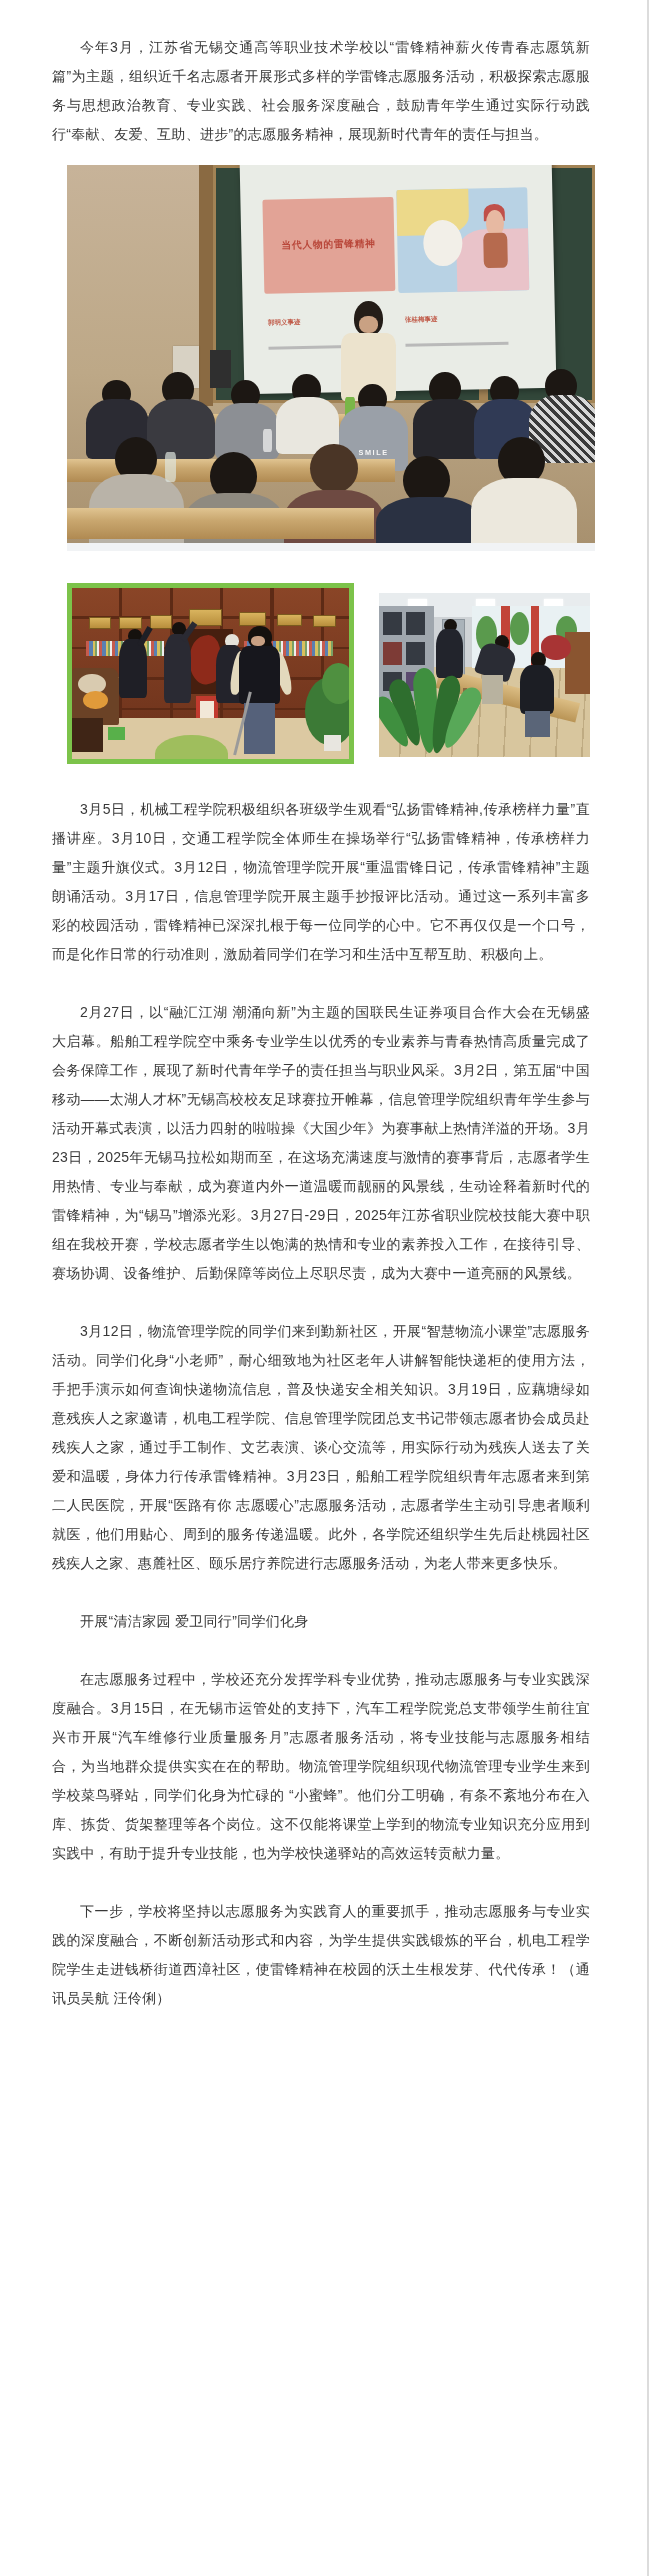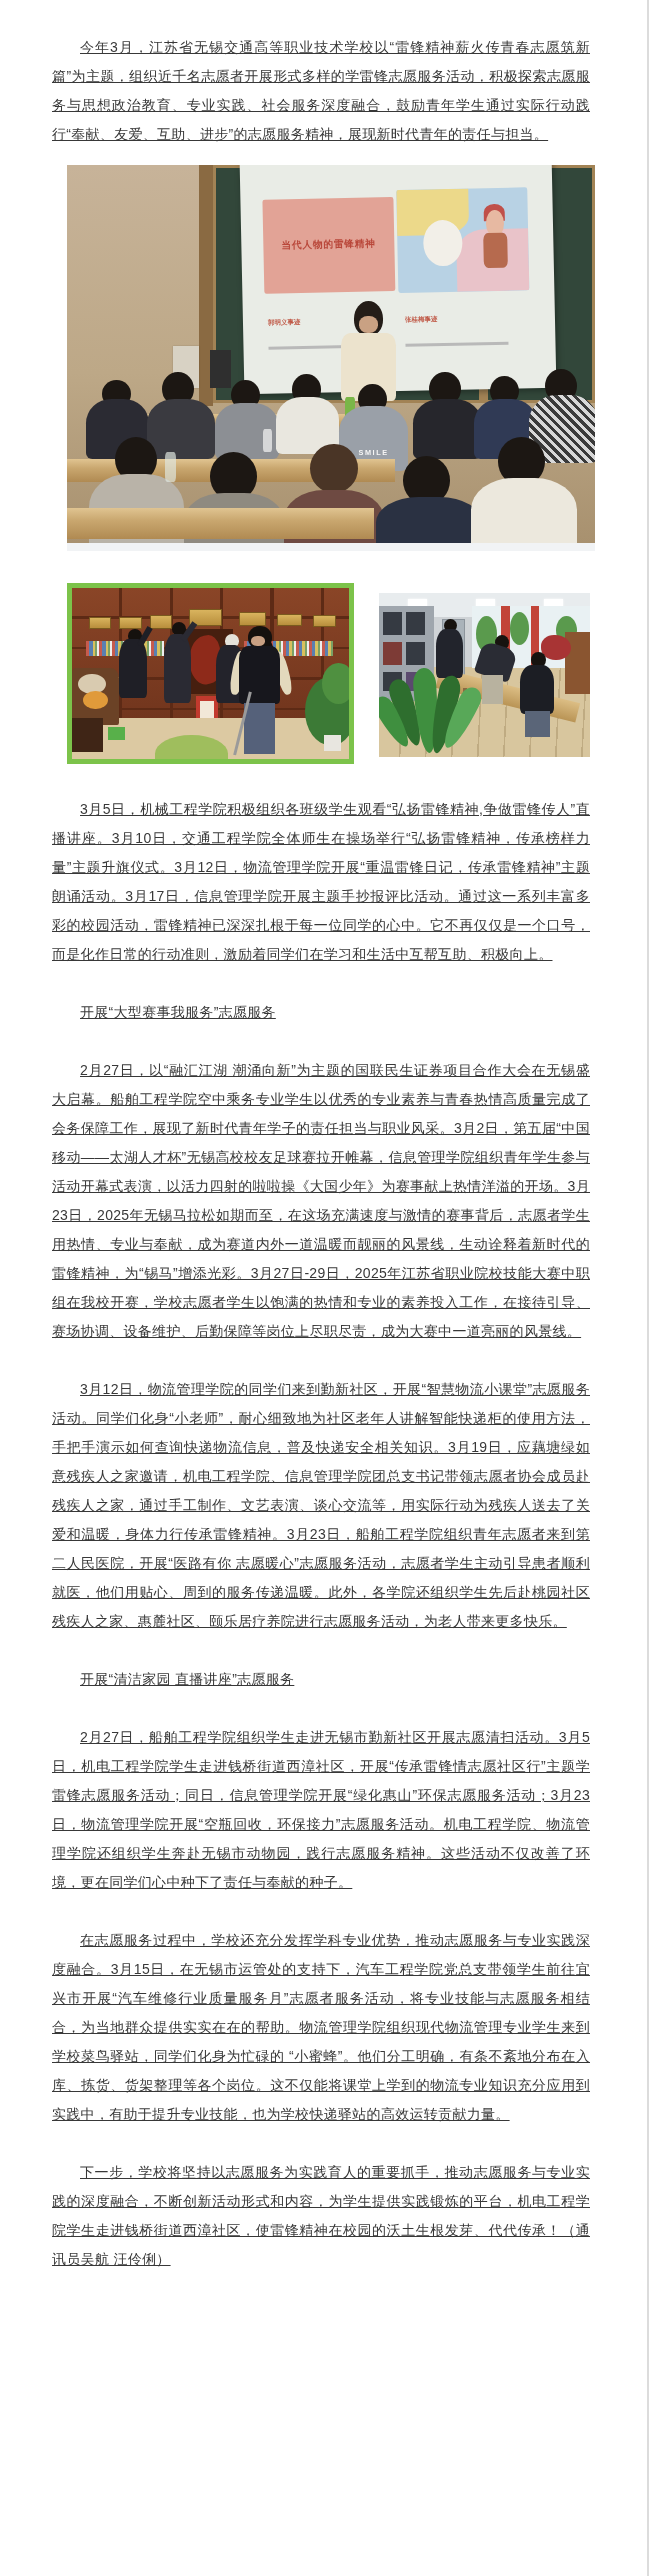--- a/index.html
+++ b/index.html
@@ -25,21 +25,20 @@
     padding:32.5px 62px 19.5px 52px;
   }
   p.body-p, p.heading-p{
     margin:0 0 29px 0;
     font-size:14px;
     line-height:29px;
     color:#383838;
     text-align:justify;
     text-indent:2em;
     letter-spacing:0.3px;
-    text-decoration:underline;
   }
   p.heading-p{margin-bottom:29px;}
 
   
   .photo1-block{margin:-13px 0 32.5px 15.4px;width:528px;}
   .photo1{
     position:relative;width:528px;height:378px;overflow:hidden;
     background:linear-gradient(180deg,#c7b399 0%,#bda887 55%,#a8916f 100%);
   }
   .photo1 *{position:absolute;}
@@ -311,32 +310,30 @@
         <div style="left:69%;top:72%;width:12%;height:16%;background:#5a6578;position:absolute;"></div>
 
         <div class="leaf" style="left:8%;top:52%;width:10%;height:42%;transform:rotate(-18deg);"></div>
         <div class="leaf" style="left:17%;top:46%;width:11%;height:52%;transform:rotate(-4deg);background:#3f8f3f;"></div>
         <div class="leaf" style="left:26%;top:50%;width:10%;height:48%;transform:rotate(12deg);"></div>
         <div class="leaf" style="left:34%;top:56%;width:10%;height:40%;transform:rotate(26deg);background:#58a858;"></div>
         <div class="leaf" style="left:2%;top:62%;width:9%;height:34%;transform:rotate(-30deg);background:#3f8f3f;"></div>
       </div>
     </div>
 
-    <p class="body-p">3月5日，机械工程学院积极组织各班级学生观看“弘扬雷锋精神,争做雷锋传人”直播讲座。3月10日，交通工程学院全体师生在操场举行“弘扬雷锋精神，传承榜样力量”主题升旗仪式。3月12日，物流管理学院开展“重温雷锋日记，传承雷锋精神”主题朗诵活动。3月17日，信息管理学院开展主题手抄报评比活动。通过这一系列丰富多彩的校园活动，雷锋精神已深深扎根于每一位同学的心中。它不再仅仅是一个口号，而是化作日常的行动准则，激励着同学们在学习和生活中互帮互助、积极向上。</p>
-
-    <p class="heading-p">开展“大型赛事我服务”志愿服务</p>
+    <p class="body-p">3月5日，机械工程学院积极组织各班级学生观看“弘扬雷锋精神,传承榜样力量”直播讲座。3月10日，交通工程学院全体师生在操场举行“弘扬雷锋精神，传承榜样力量”主题升旗仪式。3月12日，物流管理学院开展“重温雷锋日记，传承雷锋精神”主题朗诵活动。3月17日，信息管理学院开展主题手抄报评比活动。通过这一系列丰富多彩的校园活动，雷锋精神已深深扎根于每一位同学的心中。它不再仅仅是一个口号，而是化作日常的行动准则，激励着同学们在学习和生活中互帮互助、积极向上。</p>
+
 
     <p class="body-p">2月27日，以“融汇江湖 潮涌向新”为主题的国联民生证券项目合作大会在无锡盛大启幕。船舶工程学院空中乘务专业学生以优秀的专业素养与青春热情高质量完成了会务保障工作，展现了新时代青年学子的责任担当与职业风采。3月2日，第五届“中国移动——太湖人才杯”无锡高校校友足球赛拉开帷幕，信息管理学院组织青年学生参与活动开幕式表演，以活力四射的啦啦操《大国少年》为赛事献上热情洋溢的开场。3月23日，2025年无锡马拉松如期而至，在这场充满速度与激情的赛事背后，志愿者学生用热情、专业与奉献，成为赛道内外一道温暖而靓丽的风景线，生动诠释着新时代的雷锋精神，为“锡马”增添光彩。3月27日-29日，2025年江苏省职业院校技能大赛中职组在我校开赛，学校志愿者学生以饱满的热情和专业的素养投入工作，在接待引导、赛场协调、设备维护、后勤保障等岗位上尽职尽责，成为大赛中一道亮丽的风景线。</p>
 
 
     <p class="body-p">3月12日，物流管理学院的同学们来到勤新社区，开展“智慧物流小课堂”志愿服务活动。同学们化身“小老师”，耐心细致地为社区老年人讲解智能快递柜的使用方法，手把手演示如何查询快递物流信息，普及快递安全相关知识。3月19日，应藕塘绿如意残疾人之家邀请，机电工程学院、信息管理学院团总支书记带领志愿者协会成员赴残疾人之家，通过手工制作、文艺表演、谈心交流等，用实际行动为残疾人送去了关爱和温暖，身体力行传承雷锋精神。3月23日，船舶工程学院组织青年志愿者来到第二人民医院，开展“医路有你 志愿暖心”志愿服务活动，志愿者学生主动引导患者顺利就医，他们用贴心、周到的服务传递温暖。此外，各学院还组织学生先后赴桃园社区残疾人之家、惠麓社区、颐乐居疗养院进行志愿服务活动，为老人带来更多快乐。</p>
 
-    <p class="heading-p">开展“清洁家园 直播讲座”志愿服务</p>
-
-    <p class="body-p">2月27日，船舶工程学院组织学生走进无锡市勤新社区开展志愿清扫活动。3月5日，机电工程学院学生走进钱桥街道西漳社区，开展“传承雷锋情志愿社区行”主题学雷锋志愿服务活动；同日，信息管理学院开展“绿化惠山”环保志愿服务活动；3月23日，物流管理学院开展“空瓶回收，环保接力”志愿服务活动。机电工程学院、物流管理学院还组织学生奔赴无锡市动物园，践行志愿服务精神。这些活动不仅改善了环境，更在同学们心中种下了责任与奉献的种子。</p>
+    <p class="heading-p">开展“清洁家园 爱卫同行”同学们化身</p>
+
 
     <p class="body-p">在志愿服务过程中，学校还充分发挥学科专业优势，推动志愿服务与专业实践深度融合。3月15日，在无锡市运管处的支持下，汽车工程学院党总支带领学生前往宜兴市开展“汽车维修行业质量服务月”志愿者服务活动，将专业技能与志愿服务相结合，为当地群众提供实实在在的帮助。物流管理学院组织现代物流管理专业学生来到学校菜鸟驿站，同学们化身为忙碌的 “小蜜蜂”。他们分工明确，有条不紊地分布在入库、拣货、货架整理等各个岗位。这不仅能将课堂上学到的物流专业知识充分应用到实践中，有助于提升专业技能，也为学校快递驿站的高效运转贡献力量。</p>
 
     <p class="body-p">下一步，学校将坚持以志愿服务为实践育人的重要抓手，推动志愿服务与专业实践的深度融合，不断创新活动形式和内容，为学生提供实践锻炼的平台，机电工程学院学生走进钱桥街道西漳社区，使雷锋精神在校园的沃土生根发芽、代代传承！（通讯员吴航 汪伶俐）</p>
 
   </div>
   <div class="scroll-track"></div>
 </div>
 
 

